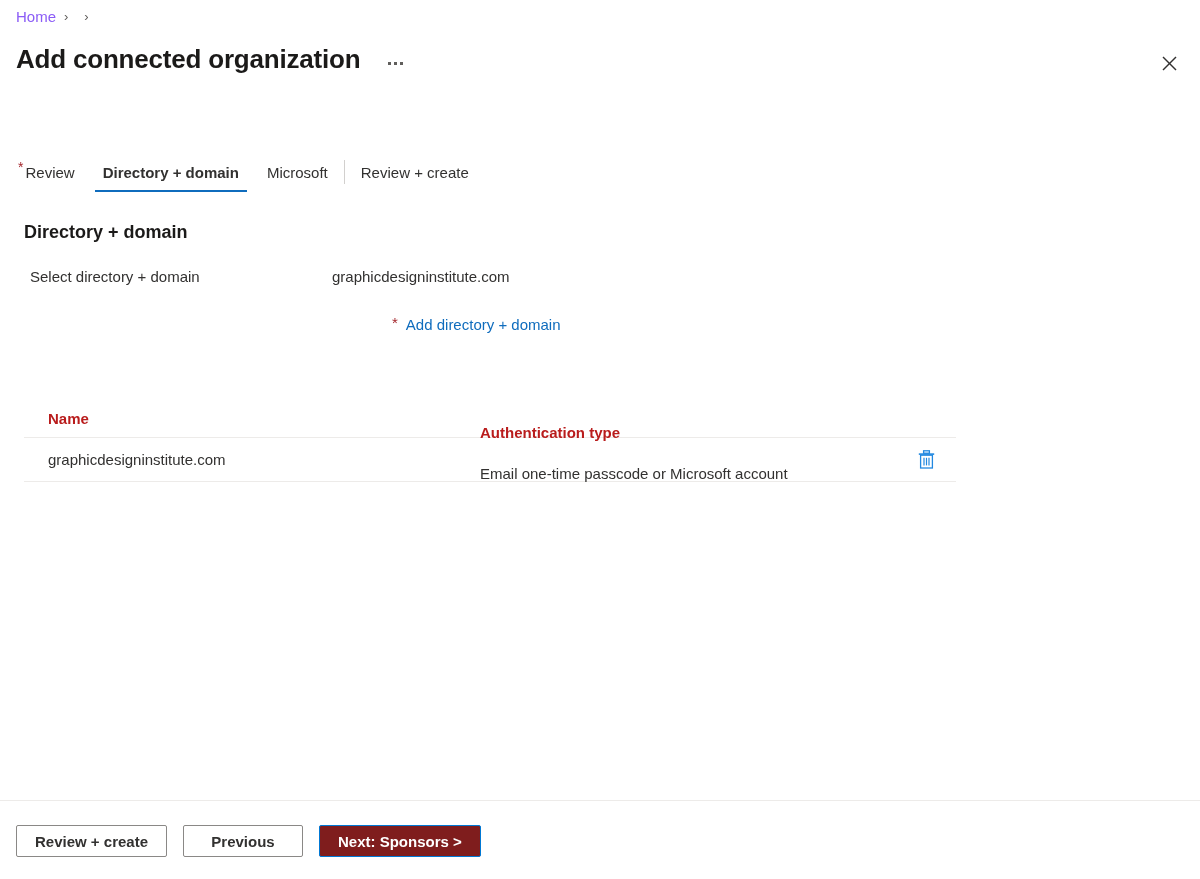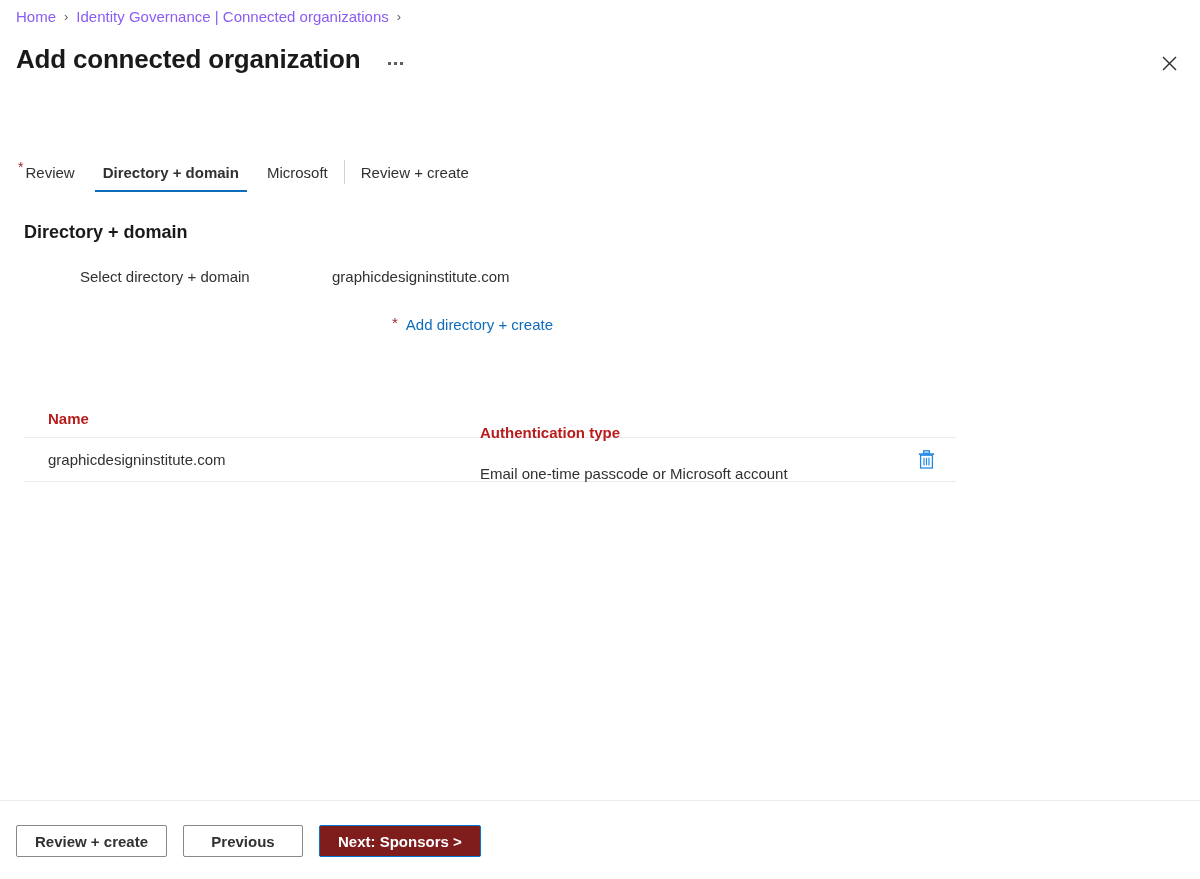--- a/index.html
+++ b/index.html
@@ -146,21 +146,21 @@
   .form-row {
     position: absolute;
     left: 0;
     top: 266px;
     width: 980px;
     display: flex;
     align-items: flex-start;
   }
   .form-label {
     width: 332px;
-    padding-left: 80px;
+    padding-left: 30px;
     font-size: 15px;
     color: #323130;
     line-height: 22px;
   }
   .form-value {
     font-size: 15px;
     color: #323130;
     line-height: 22px;
   }
 
@@ -267,21 +267,20 @@
   }
 </style>
 </head>
 <body>
 
 <div id="page">
 
   <div class="breadcrumb">
     <a class="crumb-link">Home</a>
     <span class="crumb-sep">›</span>
-    <a class="crumb-link">Identity Governance | Connected organizations</a>
     <span class="crumb-sep">›</span>
   </div>
 
   <div class="title-row">
     <div class="page-title">Add connected organization</div>
     <div class="ellipsis-btn">
       <span></span>
       <span></span>
       <span></span>
     </div>
@@ -313,21 +312,21 @@
 
   <div class="section-heading">Directory + domain</div>
 
   <div class="form-row">
     <div class="form-label">Select directory + domain</div>
     <div class="form-value">graphicdesigninstitute.com</div>
   </div>
 
   <div class="add-link-row">
     <span class="req">*</span>
-    <a class="add-link">Add directory + create</a>
+    <a class="add-link">Add directory + domain</a>
   </div>
 
   <div class="grid">
     <div class="grid-head">
       <div class="col-name">Name</div>
       <div class="col-auth">Authentication type</div>
       <div class="col-action"></div>
     </div>
     <div class="grid-row">
       <div class="col-name">graphicdesigninstitute.com</div>

